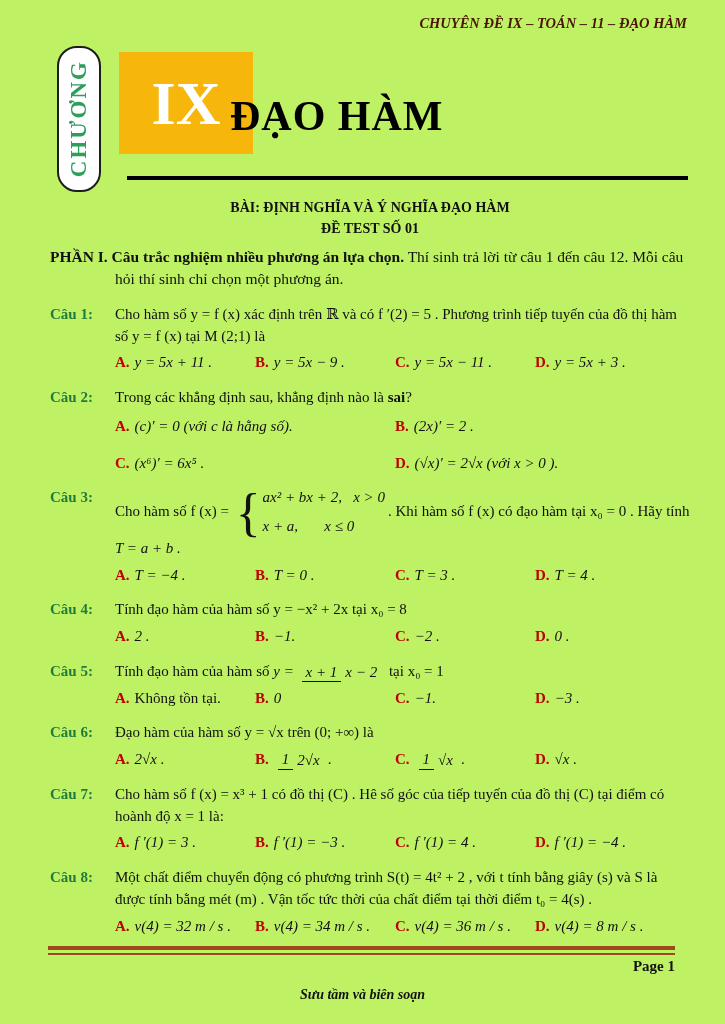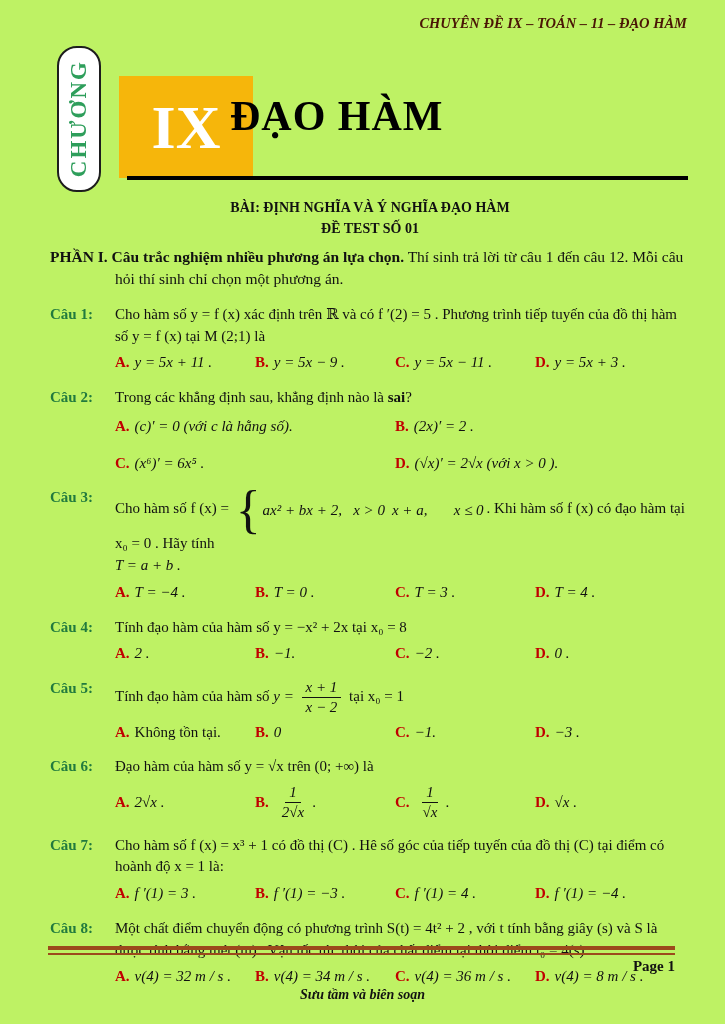--- a/index.html
+++ b/index.html
@@ -17,21 +17,21 @@
   .chapter-pill{
     position:absolute;left:57px;top:46px;width:40px;height:142px;
     border:2px solid #1d1d1d;border-radius:20px;background:#fff;
     display:flex;align-items:center;justify-content:center;
   }
   .chapter-pill span{
     writing-mode:vertical-rl;transform:rotate(180deg);
     color:#2e9e5b;font-weight:bold;font-size:23px;letter-spacing:2px;
   }
   .chapter-box{
-    position:absolute;left:119px;top:76px;width:134px;height:102px;
+    position:absolute;left:119px;top:52px;width:134px;height:102px;
     background:#f6b60b;display:flex;align-items:center;justify-content:center;
   }
   .chapter-box span{color:#fff;font-weight:bold;font-size:62px;line-height:1;}
   .banner-title{
     position:absolute;left:230px;top:92px;width:420px;text-align:left;
     font-weight:bold;font-size:42px;letter-spacing:1px;color:#000;
   }
   .banner-rule{position:absolute;left:127px;top:176px;width:561px;height:4px;background:#000;}
   
   .content{position:absolute;top:197px;left:50px;right:35px;}
@@ -43,29 +43,29 @@
   .qbody{flex:1;min-width:0;}
   .math{font-style:italic;}
   .bold{font-weight:bold;}
   .pre{white-space:pre;}
   .answers4{display:grid;grid-template-columns:140px 140px 140px auto;margin-top:5px;align-items:center;}
   .answers2{display:grid;grid-template-columns:280px auto;row-gap:15px;margin-top:7px;align-items:center;}
   .answer{display:flex;align-items:center;}
   .letter{color:#c00000;font-weight:bold;margin-right:5px;flex:none;}
   
   .frac{
-    display:inline-flex;flex-direction:column;align-items:center;
+    display:inline-flex;flex-direction:row;align-items:center;
     vertical-align:middle;font-style:italic;margin:0 4px;line-height:1.25;text-align:center;
   }
   .frac .fnum{padding:0 4px;border-bottom:1.4px solid #111;}
   .frac .fden{padding:0 4px;}
   
   .piecewise{display:inline-flex;align-items:center;vertical-align:middle;margin:0 3px;}
   .pbrace{font-size:52px;font-weight:300;line-height:46px;margin-right:2px;}
-  .pcases{display:inline-flex;flex-direction:row;gap:7px;font-style:italic;}
+  .pcases{display:inline-flex;flex-direction:column;gap:7px;font-style:italic;}
   
   .footer-line{
     position:absolute;left:48px;right:50px;top:946px;height:3px;
     border-top:4px solid #9c4a1c;border-bottom:2px solid #9c4a1c;
   }
   .page-number{position:absolute;right:50px;top:958px;font-weight:bold;font-size:15px;}
   .credit{position:absolute;left:0;right:0;top:987px;text-align:center;font-weight:bold;font-style:italic;font-size:14px;}
 </style>
 </head>
 <body>

